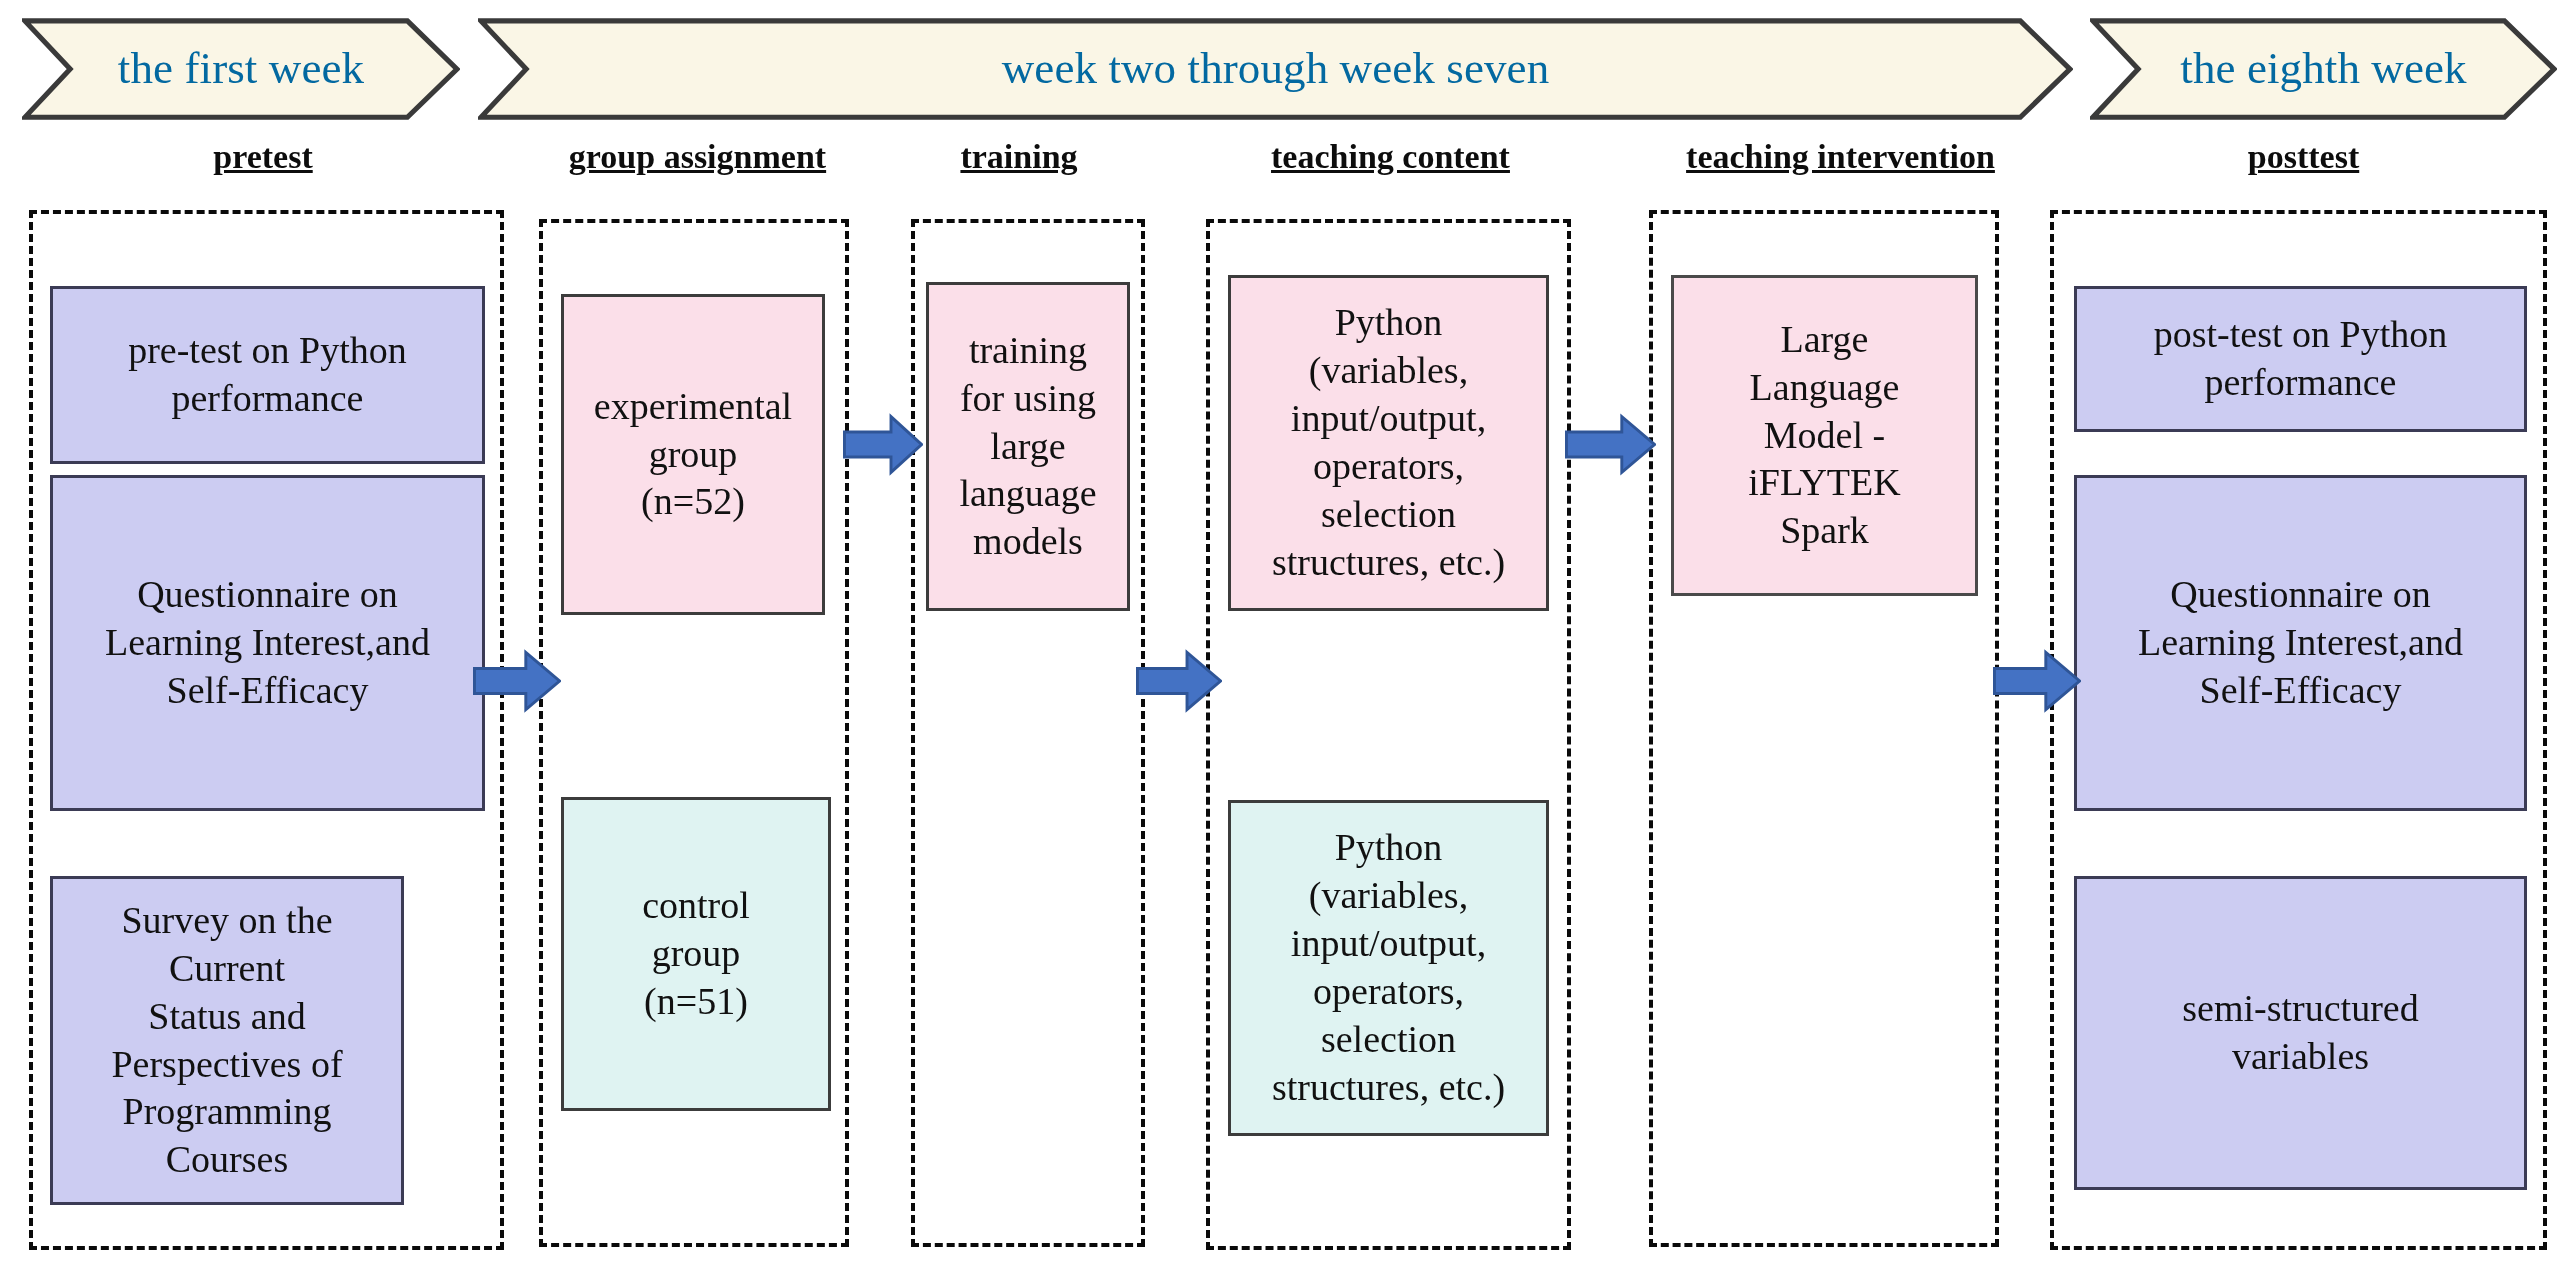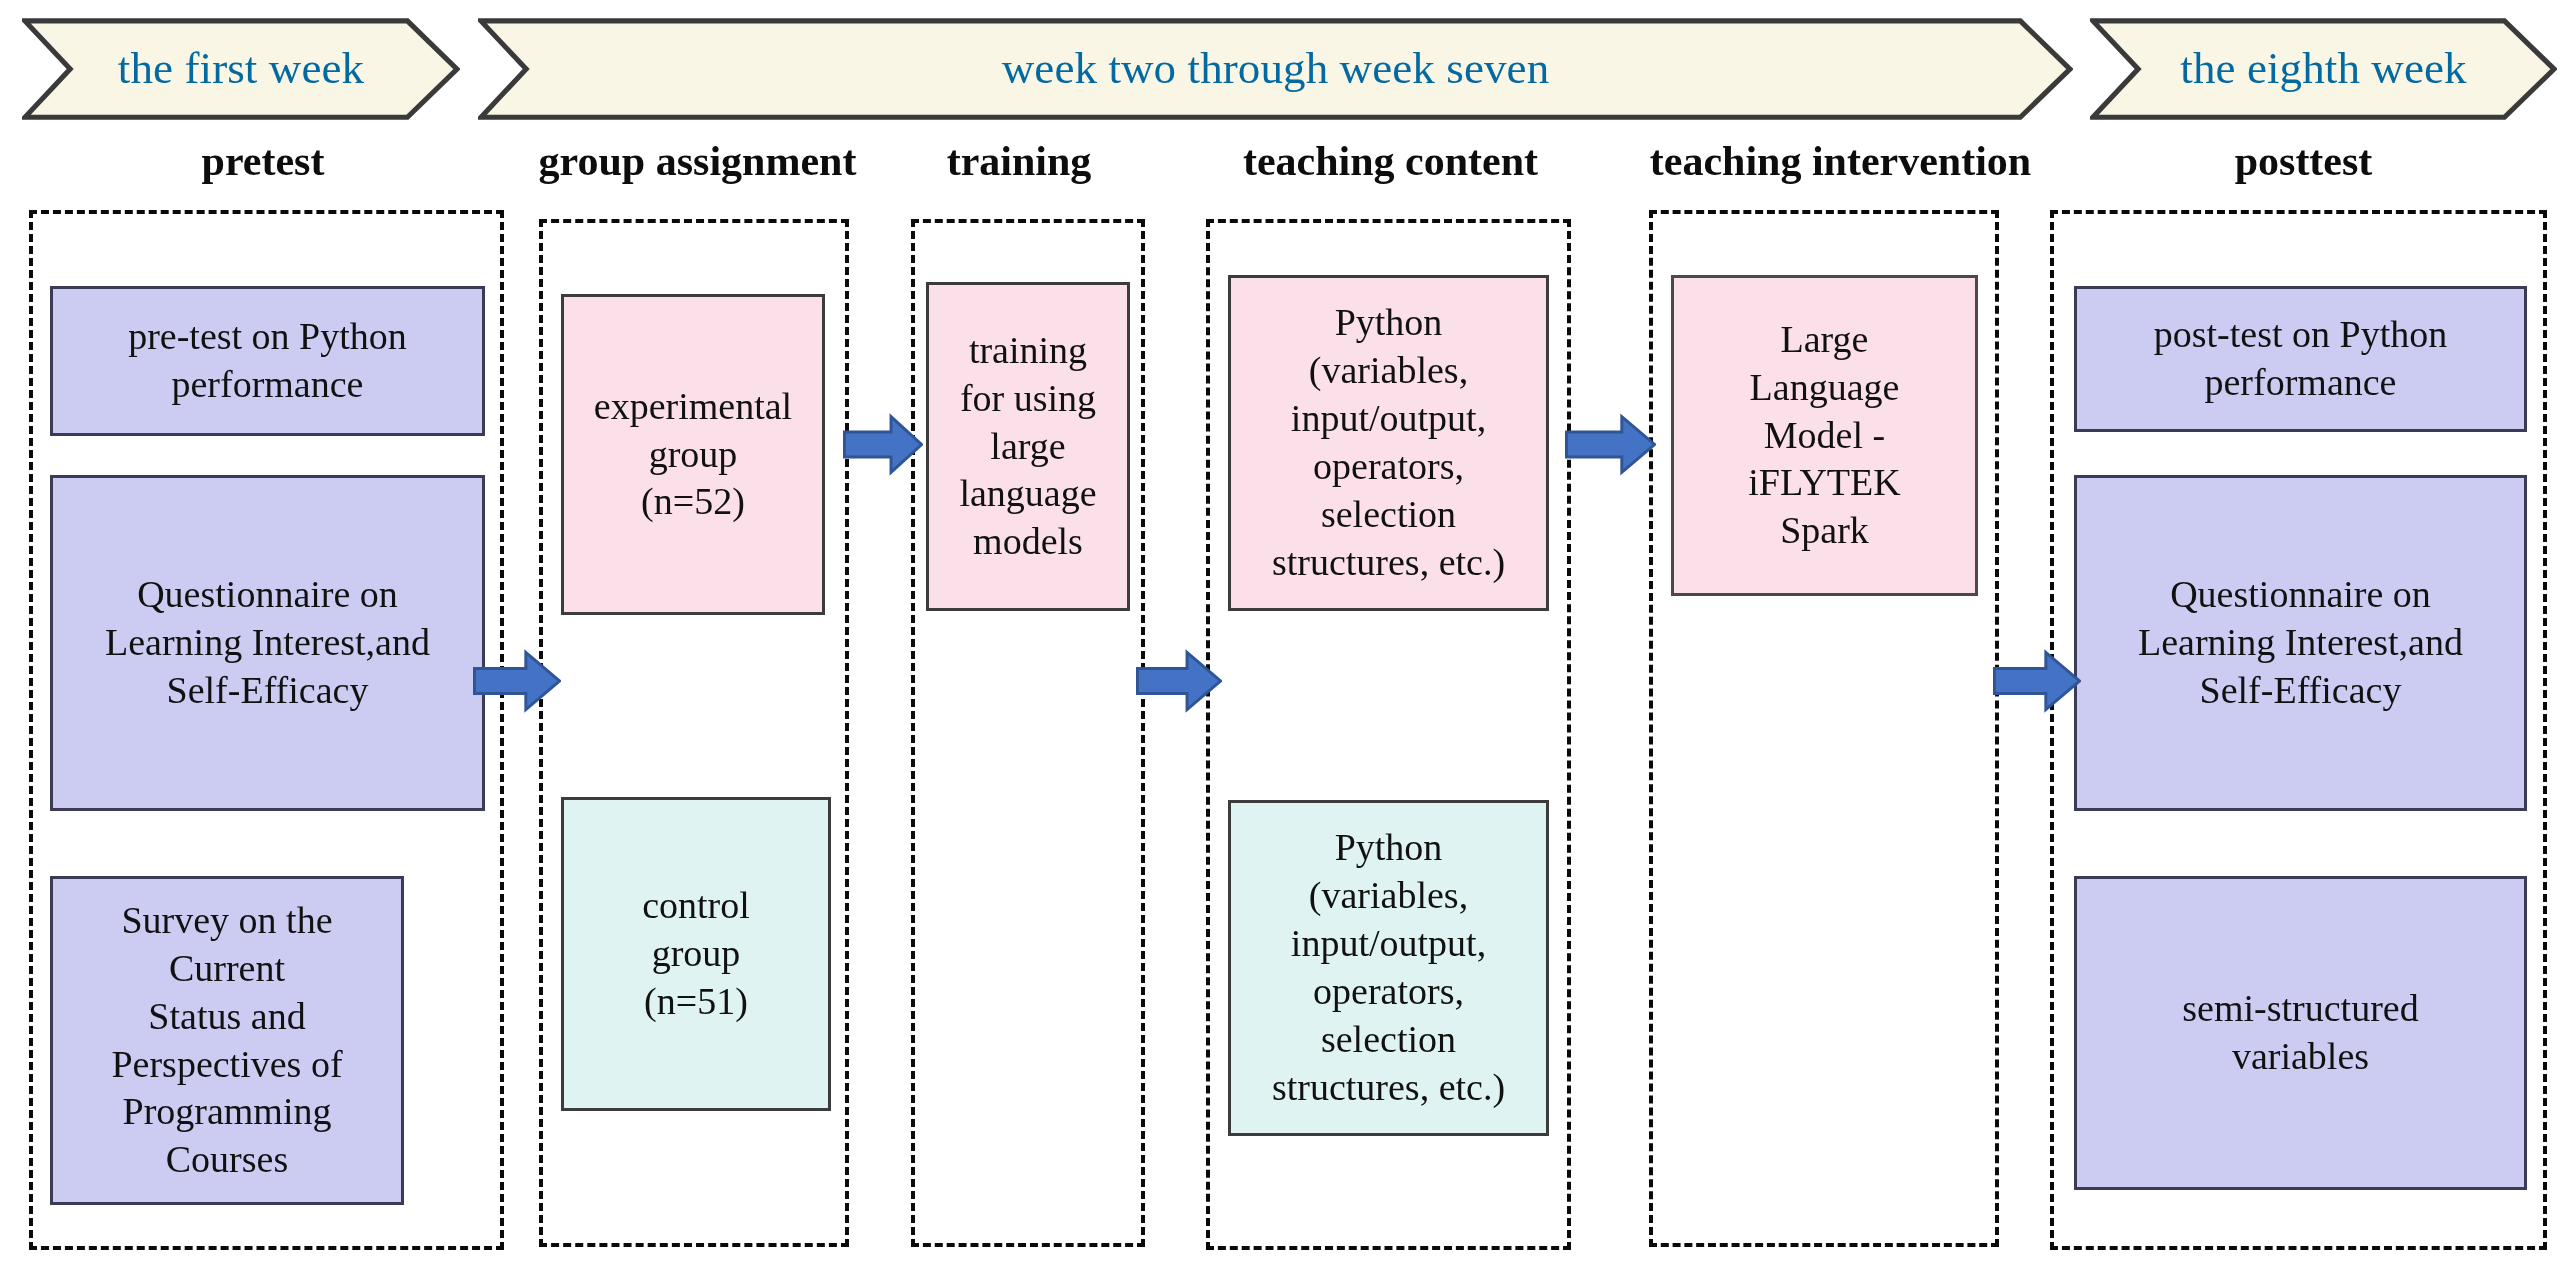--- a/index.html
+++ b/index.html
@@ -25,24 +25,25 @@
     color:#0369a1;
     white-space:nowrap;
     letter-spacing:0.1px;
   }
 
   
   .stage-head{
     position:absolute;
     text-align:center;
     font-weight:bold;
-    font-size:42px;
+    font-size:34px;
     line-height:1;
     color:#0d0d0d;
     white-space:nowrap;
+    text-decoration:underline;
   }
 
   
   .col{
     position:absolute;
     border:4.4px dashed #0a0a0a;
     box-sizing:border-box;
     background:transparent;
   }
 
@@ -100,21 +101,21 @@
   <div class="stage-head" style="left:1614px;top:140px;width:453px;">teaching intervention</div>
   <div class="stage-head" style="left:2070px;top:140px;width:467px;">posttest</div>
 
   <div class="col" style="left:29px;top:210px;width:475px;height:1040px;"></div>
   <div class="col" style="left:539px;top:219px;width:310px;height:1028px;"></div>
   <div class="col" style="left:911px;top:219px;width:234px;height:1028px;"></div>
   <div class="col" style="left:1206px;top:219px;width:365px;height:1031px;"></div>
   <div class="col" style="left:1649px;top:210px;width:350px;height:1037px;"></div>
   <div class="col" style="left:2050px;top:210px;width:497px;height:1040px;"></div>
 
-  <div class="box lav" style="left:50px;top:286px;width:435px;height:150px;">
+  <div class="box lav" style="left:50px;top:286px;width:435px;height:178px;">
     <span class="box-text">pre-test on Python
 performance</span>
   </div>
   <div class="box lav" style="left:50px;top:475px;width:435px;height:336px;">
     <span class="box-text">Questionnaire on
 Learning Interest,and
 Self-Efficacy</span>
   </div>
   <div class="box lav" style="left:50px;top:876px;width:354px;height:329px;">
     <span class="box-text">Survey on the Current

